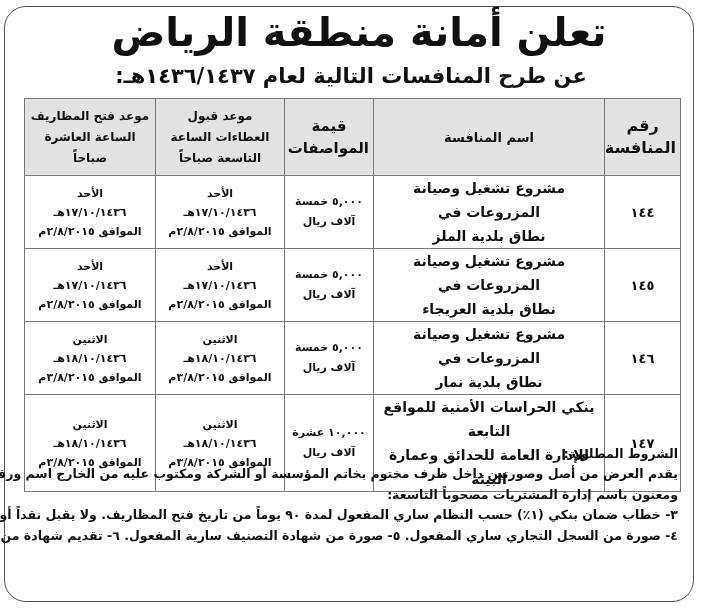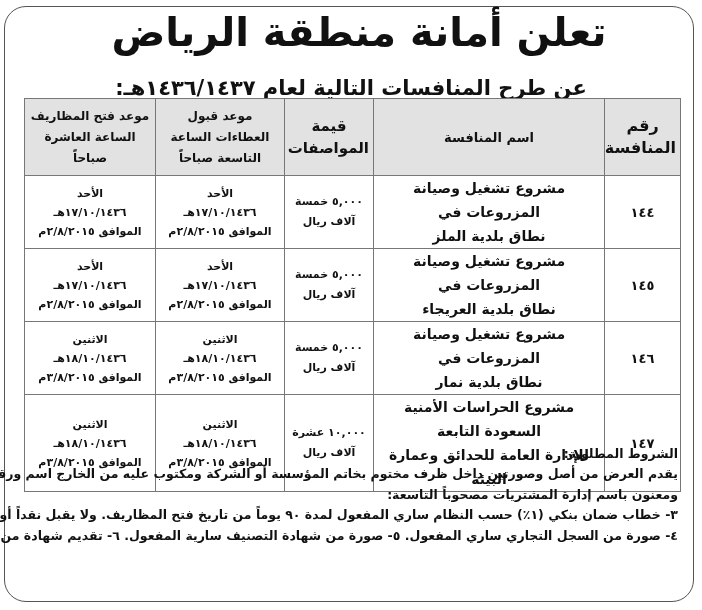--- a/index.html
+++ b/index.html
@@ -7,21 +7,21 @@
   .frame {
     position:absolute; left:4px; top:6px; width:690px; height:596px;
     border:1.5px solid #555; border-radius:22px; box-sizing:border-box;
   }
   .title {
     position:absolute; left:16px; right:0; top:8px; text-align:center;
     font-size:40px; font-weight:bold; direction:rtl; letter-spacing:0px; line-height:48px;
   }
   .subtitle {
     position:absolute; left:0; right:0; top:62px; text-align:center;
-    font-size:21px; font-weight:bold; direction:rtl; line-height:28px;margin-top:12px;
+    font-size:21px; font-weight:bold; direction:rtl; line-height:28px;
   }
   table.tenders {
     position:absolute; left:24px; top:98px; width:656px;
     border-collapse:collapse; direction:rtl; table-layout:fixed;
   }
   table.tenders th, table.tenders td {
     border:1px solid #777; text-align:center; vertical-align:middle;
     padding:0 4px; box-sizing:border-box;
   }
   table.tenders th { background:#e2e2e2; font-weight:bold; height:77px; }
@@ -144,21 +144,21 @@
       </td>
       <td class="c-date">
         <div>الاثنين</div>
         <div>١٨/١٠/١٤٣٦هـ</div>
         <div>الموافق ٣/٨/٢٠١٥م</div>
       </td>
     </tr>
     <tr class="r4">
       <td class="c-num">١٤٧</td>
       <td class="c-name">
-        <div>مشروع الحراسات الأمنية السعودة التابعة</div>
+        <div>بنكي الحراسات الأمنية للمواقع التابعة</div>
         <div>للإدارة العامة للحدائق وعمارة البيئة</div>
       </td>
       <td class="c-value">
         <div>١٠,٠٠٠ عشرة</div>
         <div>آلاف ريال</div>
       </td>
       <td class="c-date">
         <div>الاثنين</div>
         <div>١٨/١٠/١٤٣٦هـ</div>
         <div>الموافق ٣/٨/٢٠١٥م</div>

